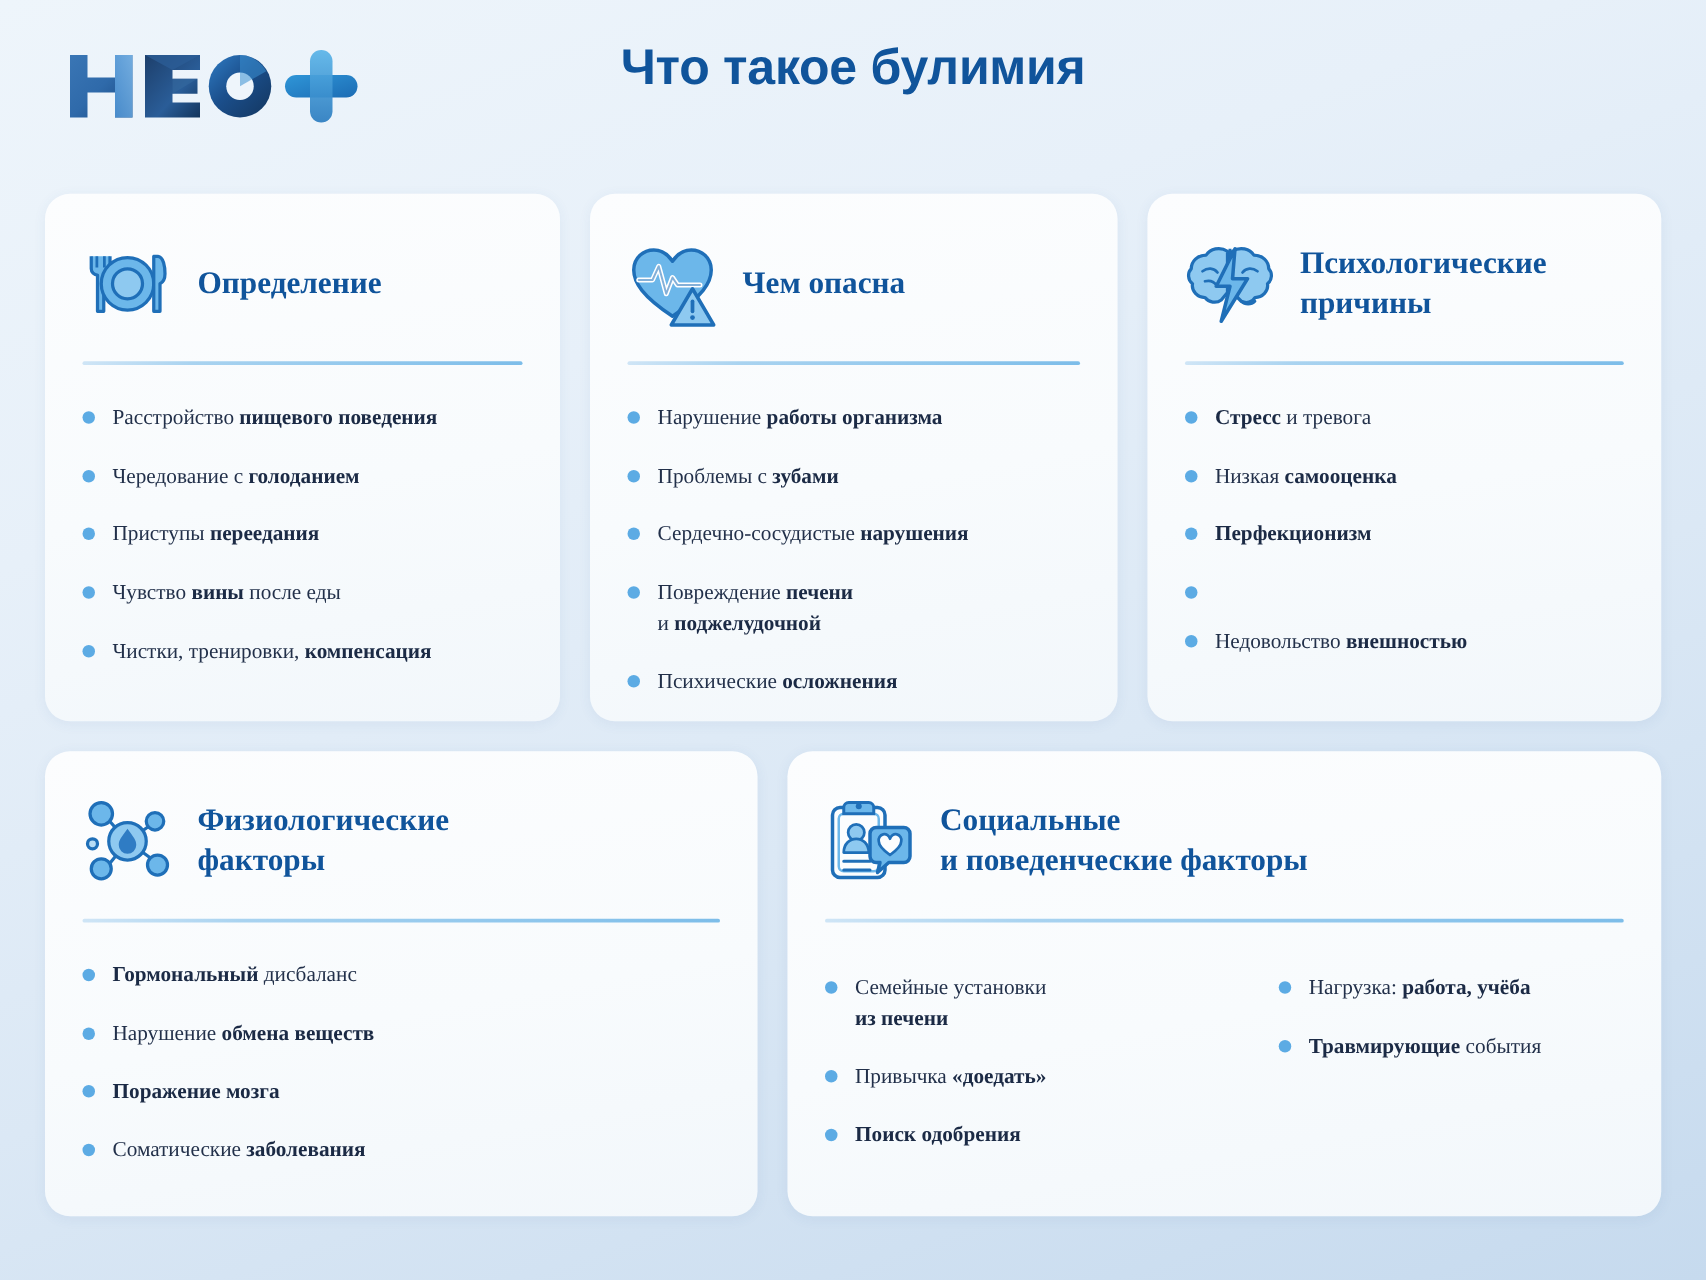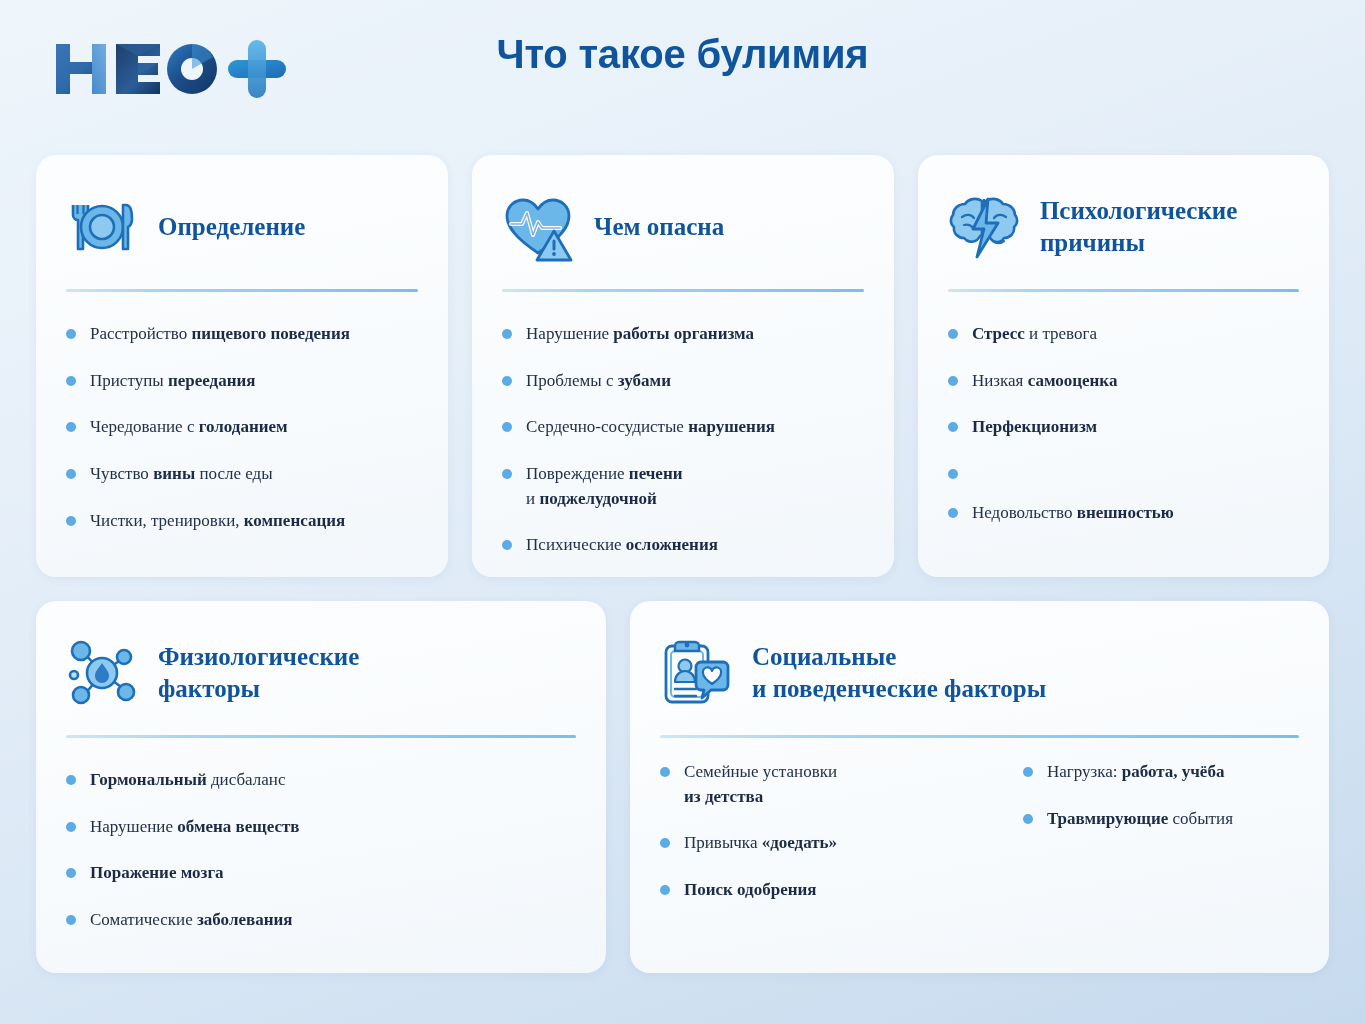--- a/index.html
+++ b/index.html
@@ -113,21 +113,21 @@
     border-radius: 50%;
     background: #5cabe4;
     flex: 0 0 10px;
     margin-top: 7px;
   }
   .btext b { font-weight: bold; color: #1b2a45; }
 
   .two-col {
     display: flex;
     gap: 50px;
-    margin-top: 22px;
+    margin-top: 40px;
   }
   .two-col .bullets { margin-top: 0; }
   .col-a { width: 340px; }
   .col-b { width: 300px; }
 
   svg { display: block; }
 </style>
 </head>
 <body>
 
@@ -207,25 +207,25 @@
         <h2 class="card-title">Определение</h2>
       </div>
       <div class="divider"></div>
       <ul class="bullets">
           <li>
             <span class="dot"></span>
             <span class="btext"><span>Расстройство </span><b>пищевого поведения</b></span>
           </li>
           <li>
             <span class="dot"></span>
+            <span class="btext"><span>Чередование с </span><b>голоданием</b></span>
+          </li>
+          <li>
+            <span class="dot"></span>
             <span class="btext"><span>Приступы </span><b>переедания</b></span>
-          </li>
-          <li>
-            <span class="dot"></span>
-            <span class="btext"><span>Чередование с </span><b>голоданием</b></span>
           </li>
           <li>
             <span class="dot"></span>
             <span class="btext"><span>Чувство </span><b>вины</b><span> после еды</span></span>
           </li>
           <li>
             <span class="dot"></span>
             <span class="btext"><span>Чистки, тренировки, </span><b>компенсация</b></span>
           </li>
         </ul>
@@ -368,21 +368,21 @@
           </svg>
         </span>
         <h2 class="card-title">Социальные<br>и поведенческие факторы</h2>
       </div>
       <div class="divider"></div>
       <div class="two-col">
         <div class="col-a">
           <ul class="bullets">
               <li>
                 <span class="dot"></span>
-                <span class="btext"><span>Семейные установки<br></span><b>из детства</b></span>
+                <span class="btext"><span>Семейные установки<br></span><b>из печени</b></span>
               </li>
               <li>
                 <span class="dot"></span>
                 <span class="btext"><span>Привычка </span><b>«доедать»</b></span>
               </li>
               <li>
                 <span class="dot"></span>
                 <span class="btext"><b>Поиск одобрения</b></span>
               </li>
             </ul>

